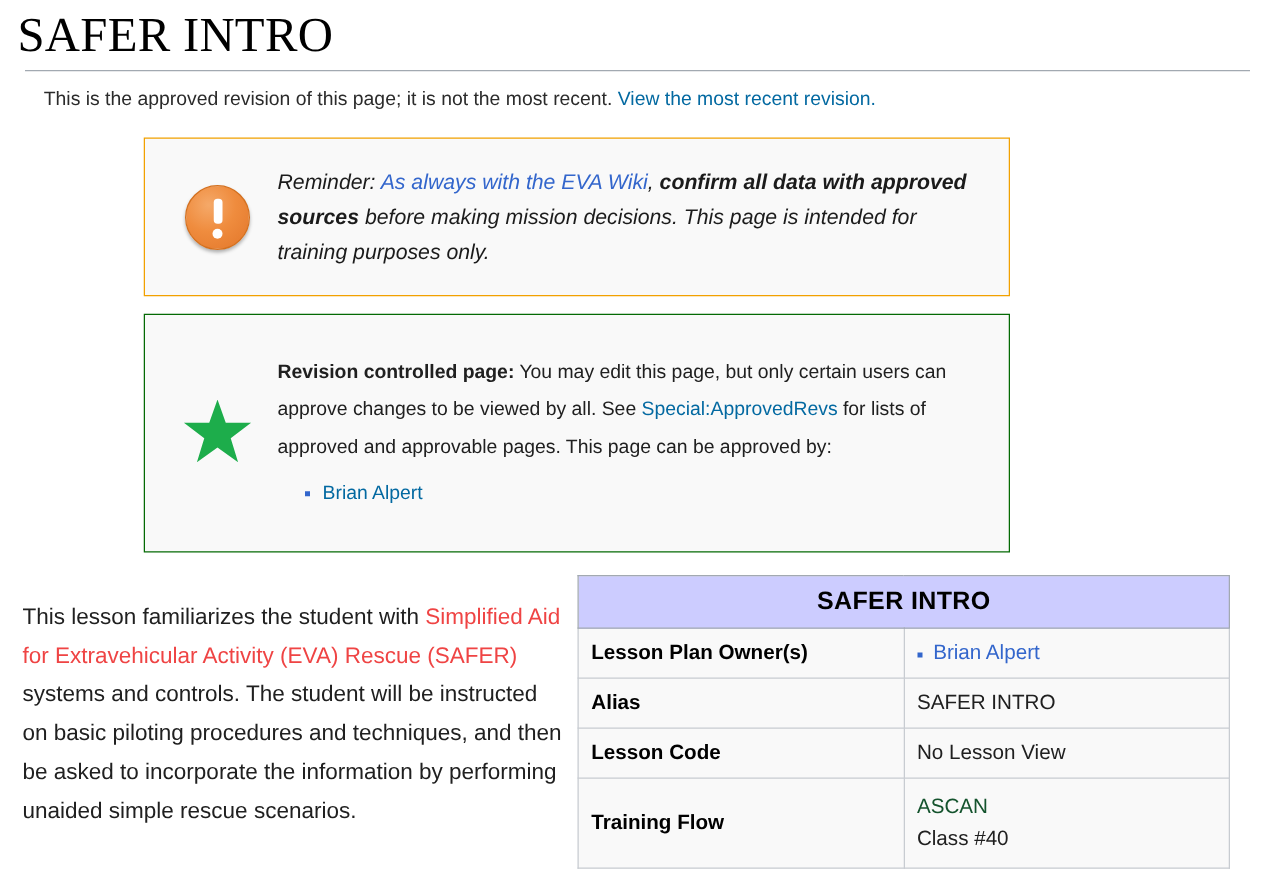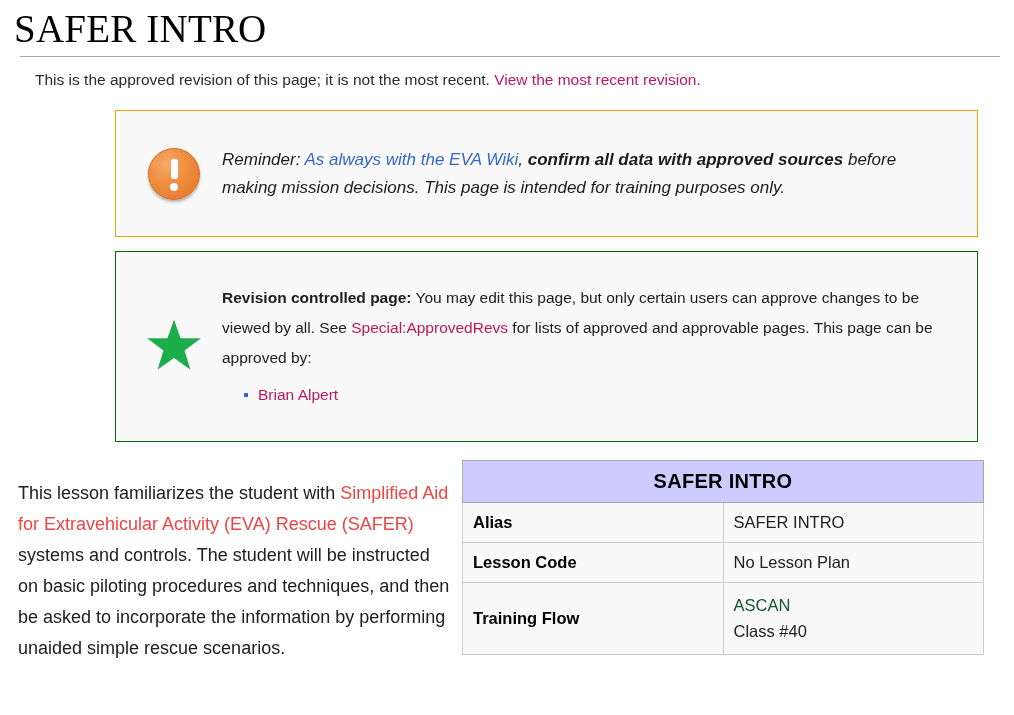--- a/index.html
+++ b/index.html
@@ -39,28 +39,28 @@
   
   .revision-notice {
     margin: 0;
     padding: 13px 0 0 35px;
     font-size: 15.5px;
     color: #2b2b2b;
     line-height: 1.3;
   }
 
   a, .link {
-    color: #be185d;
+    color: #0369a1;
     text-decoration: none;
   }
 
   
   .msgbox {
     margin: 20px 0 0 115px;
-    width: 863px;
+    width: 693px;
     background: #f9f9f9;
     display: flex;
     align-items: center;
   }
   .msgbox.reminder {
     border: 1px solid #f2a100;
     padding: 14px 16px 14px 10px;
     min-height: 127px;
   }
   .msgbox.revision {
@@ -276,26 +276,34 @@
 
   <p class="lesson-intro"><span>This lesson familiarizes the student with </span><a class="lnk" href="#">Simplified Aid for Extravehicular Activity (EVA) Rescue (SAFER)</a><span> systems and controls. The student will be instructed on basic piloting procedures and techniques, and then be asked to incorporate the information by performing unaided simple rescue scenarios.</span></p>
 
   <div class="infobox-wrap">
     <table class="infobox">
       <tbody>
         <tr>
           <th class="infobox-title" colspan="2">SAFER INTRO</th>
         </tr>
         <tr>
+          <th class="infobox-label">Lesson Plan Owner(s)</th>
+          <td class="infobox-value value-center">
+            <ul class="value-list">
+              <li><a class="lnk" href="#">Brian Alpert</a></li>
+            </ul>
+          </td>
+        </tr>
+        <tr>
           <th class="infobox-label">Alias</th>
           <td class="infobox-value value-center">SAFER INTRO</td>
         </tr>
         <tr>
           <th class="infobox-label">Lesson Code</th>
-          <td class="infobox-value value-center">No Lesson Plan</td>
+          <td class="infobox-value value-center">No Lesson View</td>
         </tr>
         <tr>
           <th class="infobox-label">Training Flow</th>
           <td class="infobox-value value-center">
             <div class="value-stack">
               <div><a class="lnk" href="#">ASCAN</a></div>
               <div>Class #40</div>
             </div>
           </td>
         </tr>

